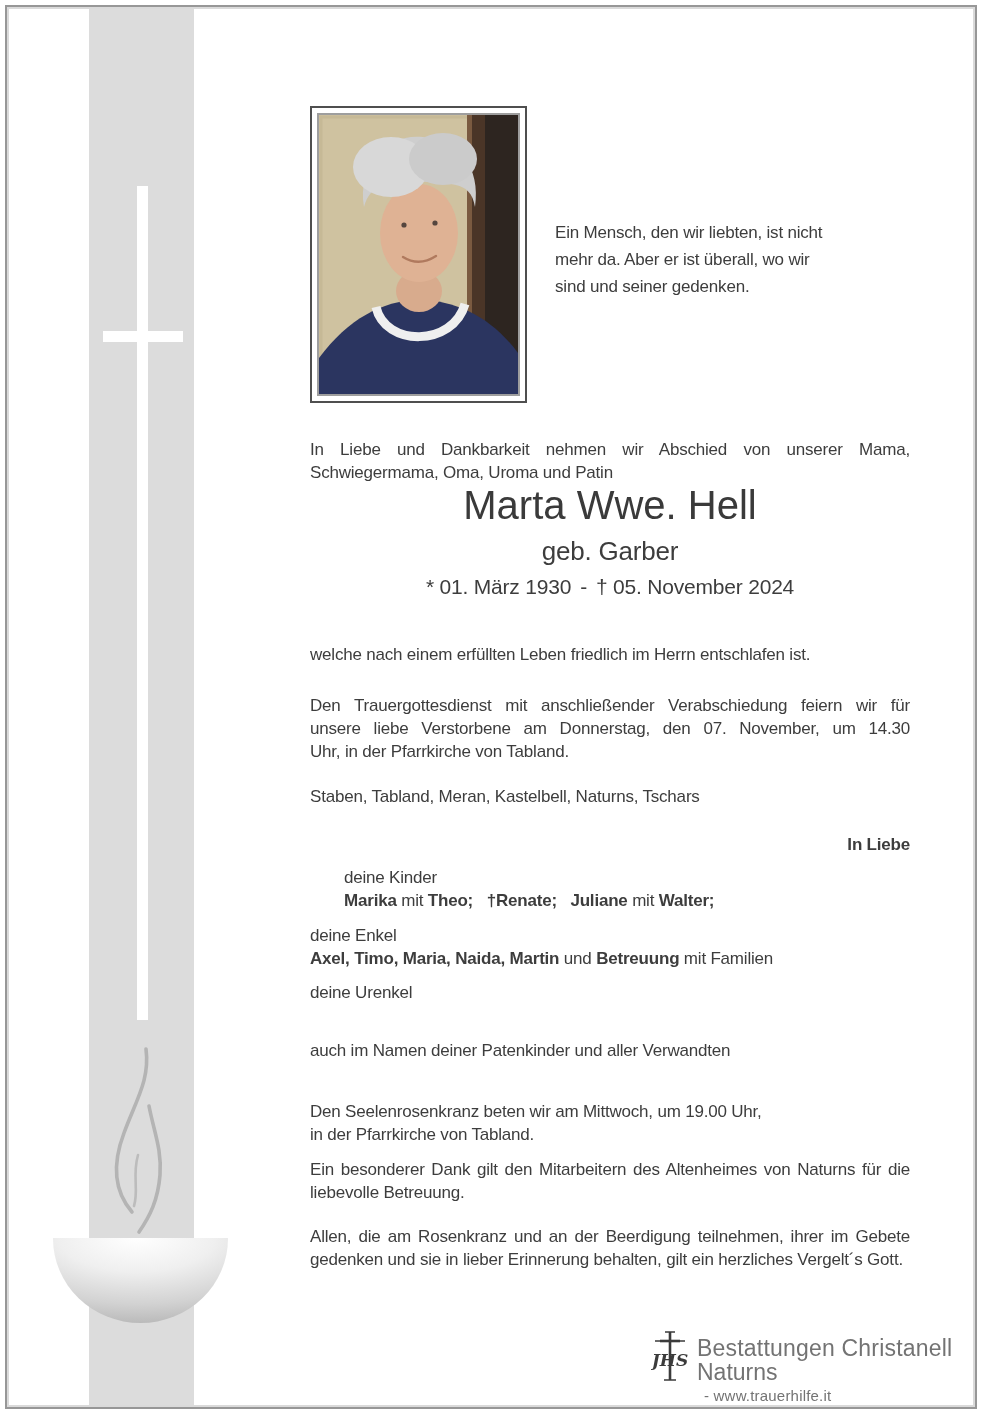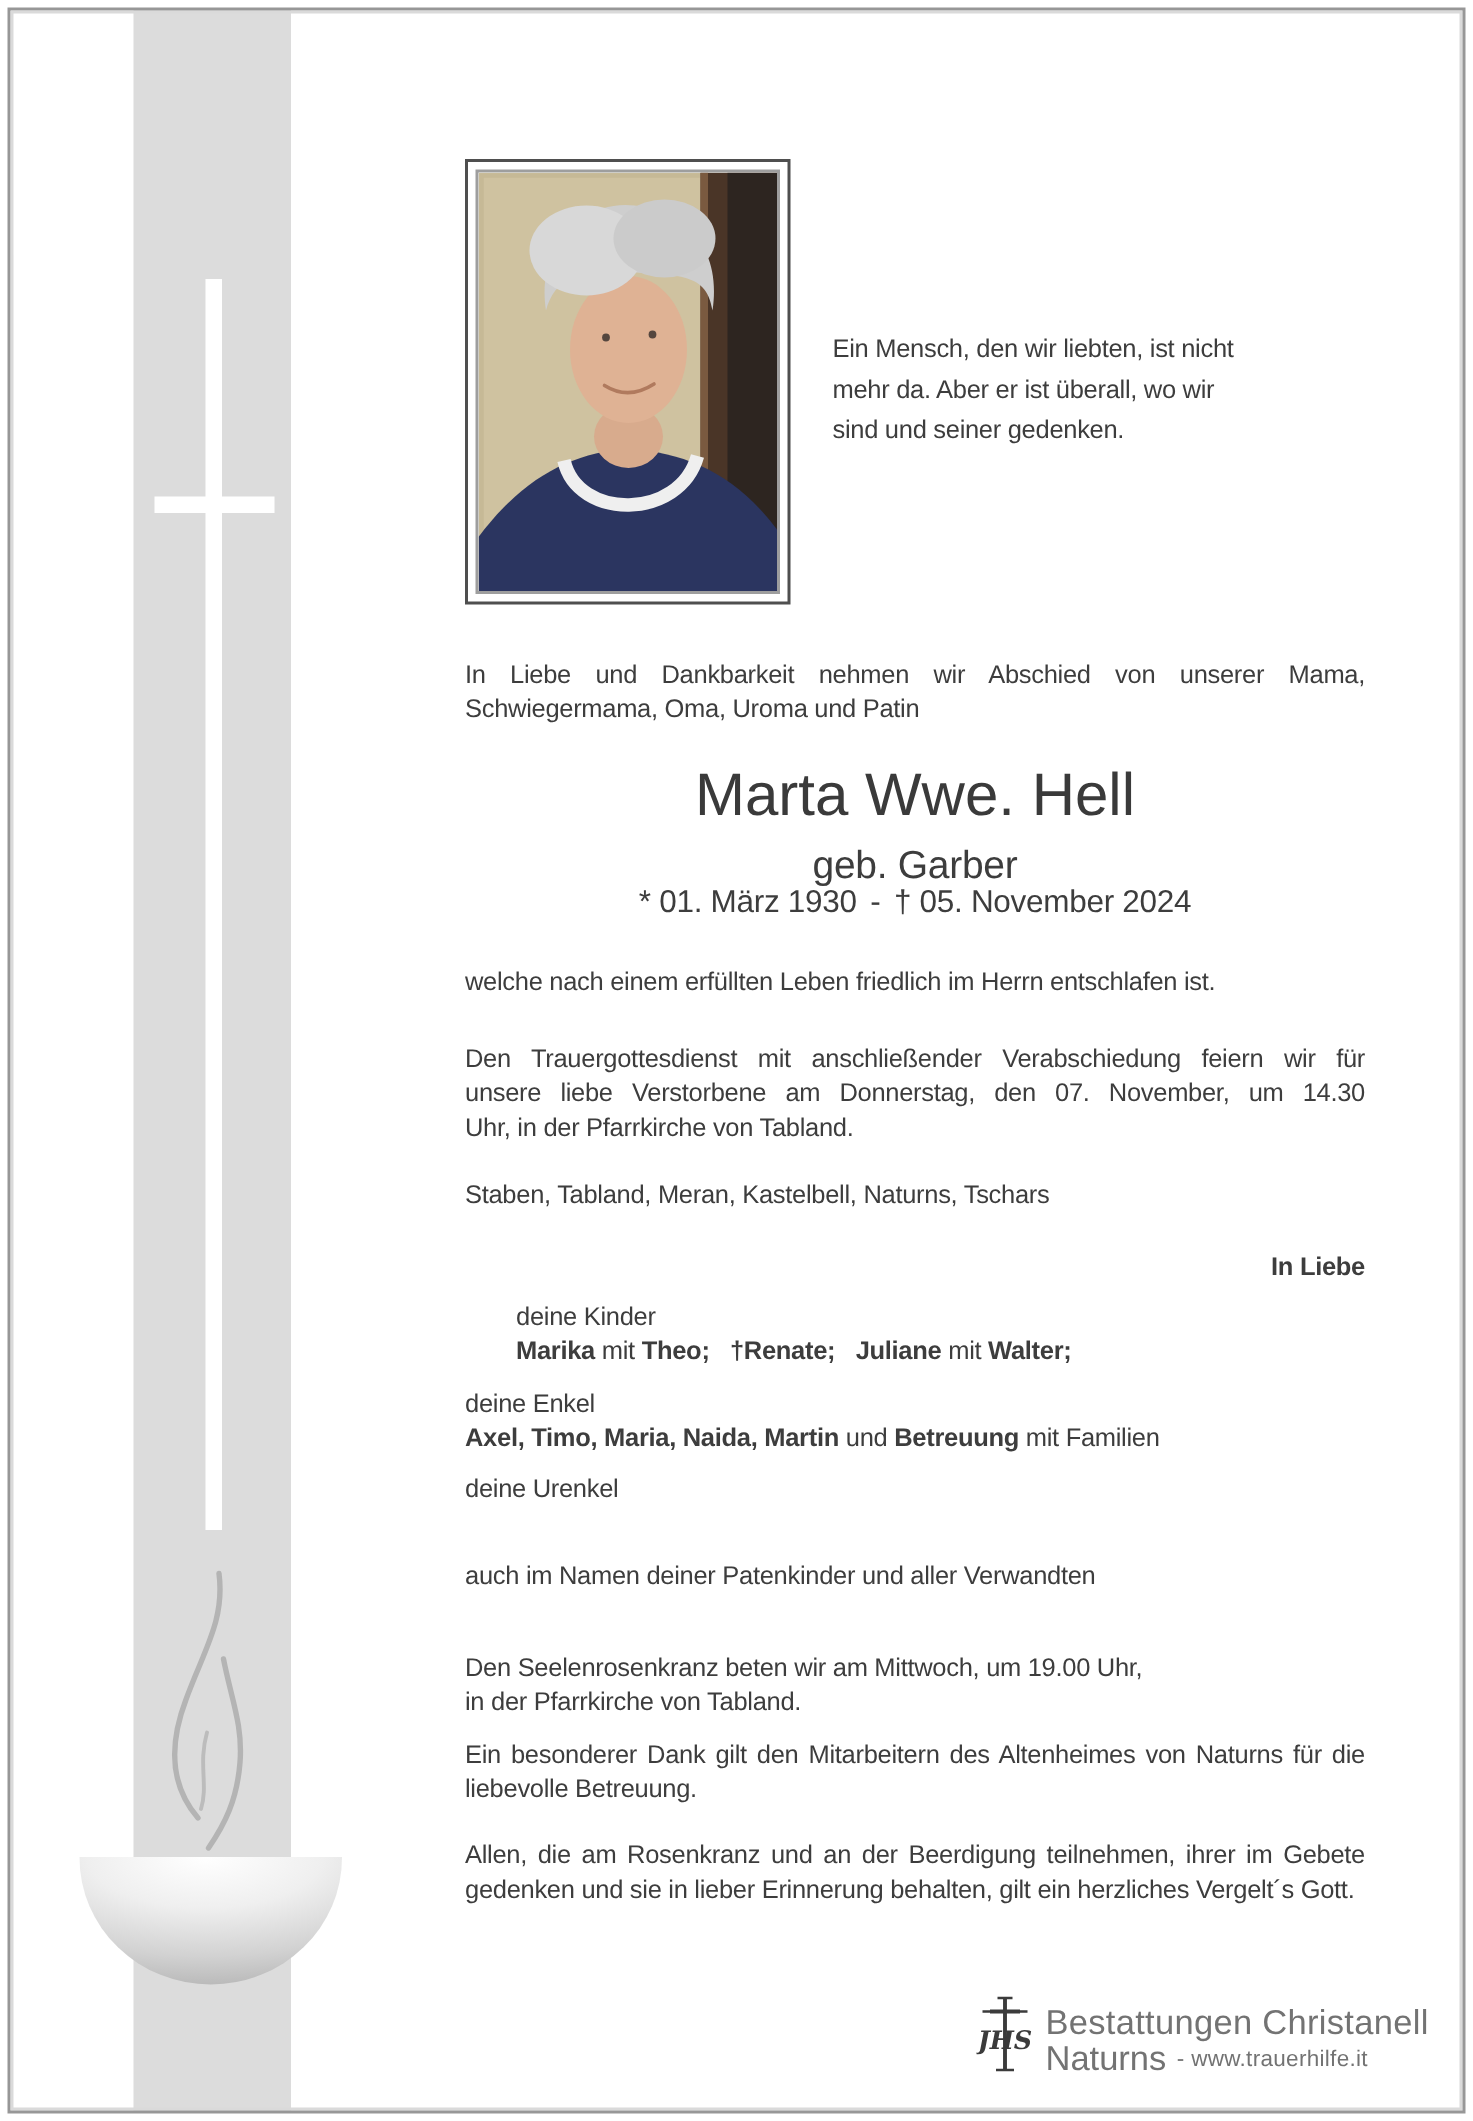--- a/index.html
+++ b/index.html
@@ -30,31 +30,31 @@
   .photo-inner { width:100%; height:100%; box-sizing:border-box; border:2px solid #9e9e9e; overflow:hidden; }
   .photo-inner svg { display:block; }
   
   .blk { position:absolute; left:310px; width:600px; font-size:17px; line-height:23px; letter-spacing:-0.2px; z-index:3; }
   .pline { text-align:justify; text-align-last:justify; white-space:nowrap; }
   .plast { text-align-last:left; }
   .quote { position:absolute; left:555px; top:219px; width:300px; font-size:17px; line-height:27px; letter-spacing:-0.2px; z-index:3; }
   .center { text-align:center; }
   .name-line { font-size:40px; line-height:42px; color:#3a3a3a; letter-spacing:0; }
   .maiden-line { font-size:26px; line-height:28px; margin-top:11px; }
-  .dates-line { font-size:21px; line-height:24px; margin-top:0; }
+  .dates-line { font-size:21px; line-height:24px; margin-top:10px; }
   .dates-line .sep { margin:0 9px; }
   .bold { font-weight:700;text-align:right; }
   .rich { white-space:pre-wrap; }
   .group-label { line-height:23px; }
   
   .footer { position:absolute; left:651px; top:1330px; z-index:3; display:flex; align-items:flex-start; }
   .jhs-icon { width:38px; height:52px; margin-right:8px; }
   .footer-text { padding-top:6px; color:#737373; }
   .footer-line1 { font-size:23px; line-height:25px; letter-spacing:0.2px; }
-  .footer-line2 { font-size:23px; line-height:23px; display:flex; align-items:center; }
+  .footer-line2 { font-size:23px; line-height:23px; display:flex; align-items:flex-start;flex-direction:column; }
   .footer-site { font-size:15px; margin-left:7px; letter-spacing:0.2px; }
 </style>
 </head>
 <body>
 
 <div class="page">
 
   <div class="band"></div>
   <div class="cross-stem"></div>
   <div class="cross-bar"></div>
@@ -93,21 +93,21 @@
       <div class="pline plast">Ein Mensch, den wir liebten, ist nicht</div>
       <div class="pline plast">mehr da. Aber er ist überall, wo wir</div>
       <div class="pline plast">sind und seiner gedenken.</div>
     </div>
 
   <div class="blk" style="top:438px;">
       <div class="pline">In Liebe und Dankbarkeit nehmen wir Abschied von unserer Mama,</div>
       <div class="pline plast">Schwiegermama, Oma, Uroma und Patin</div>
     </div>
 
-  <div class="blk center" style="top:509px;">
+  <div class="blk center" style="top:484px;">
     <div class="name-line">Marta Wwe. Hell</div>
     <div class="maiden-line">geb. Garber</div>
     <div class="dates-line">
       <span>* 01. März 1930</span><span class="sep">-</span><span>† 05. November 2024</span>
     </div>
   </div>
 
   <div class="blk" style="top:643px;">
       <div class="pline plast">welche nach einem erfüllten Leben friedlich im Herrn entschlafen ist.</div>
     </div>

